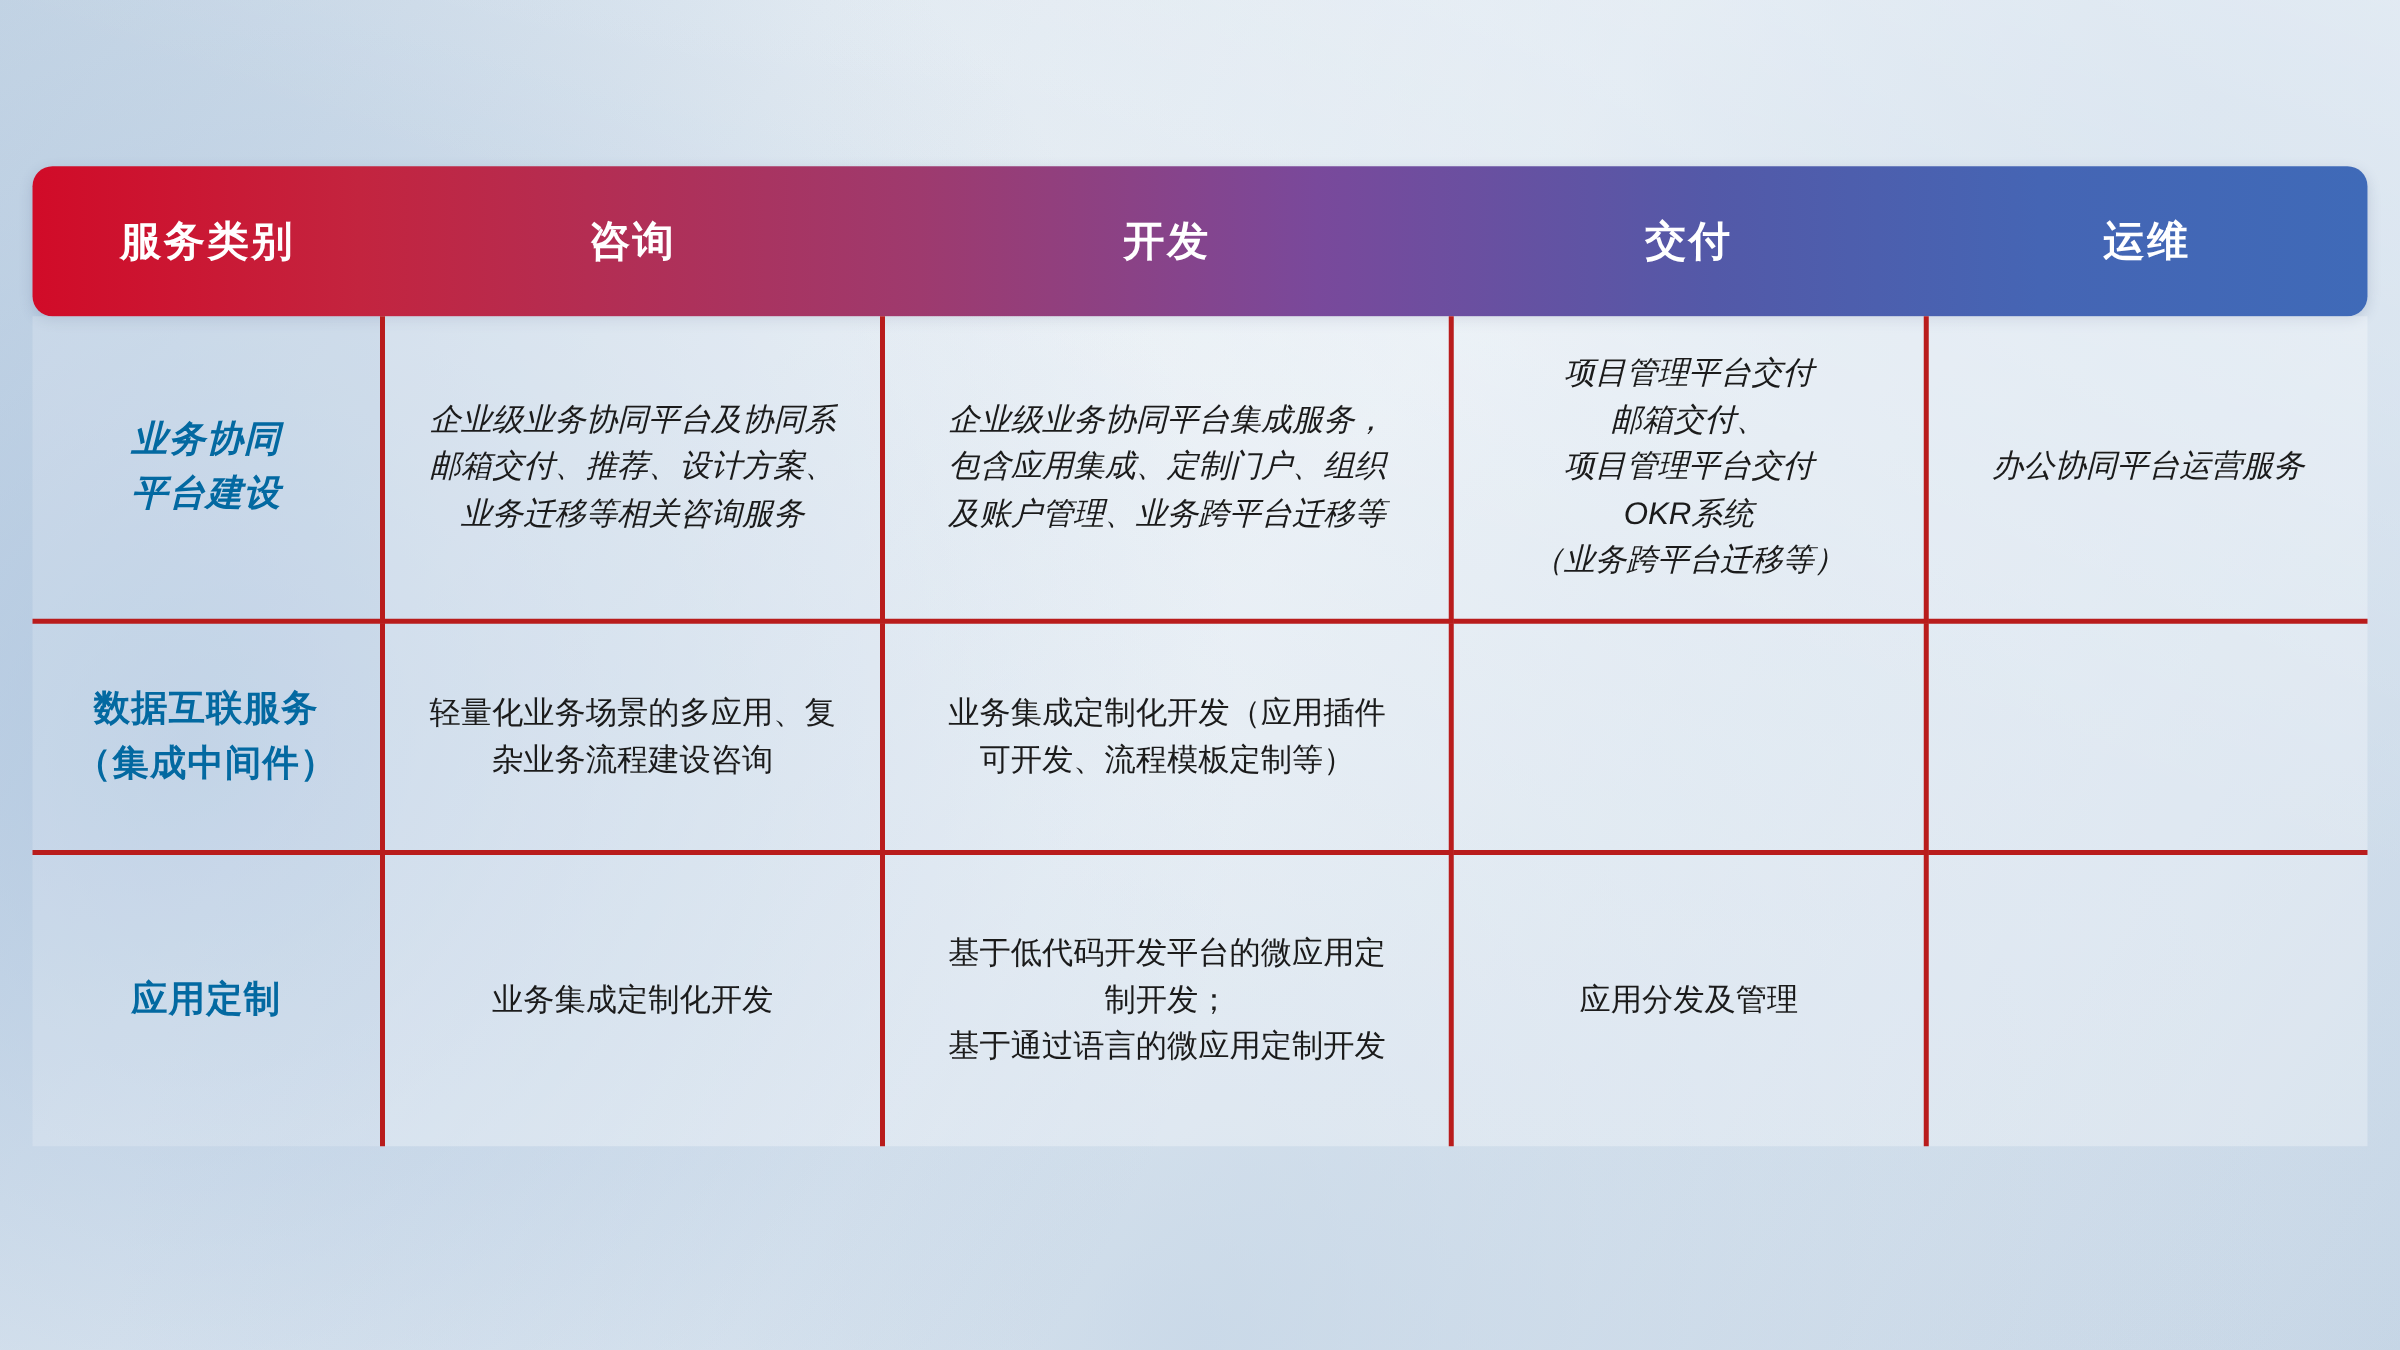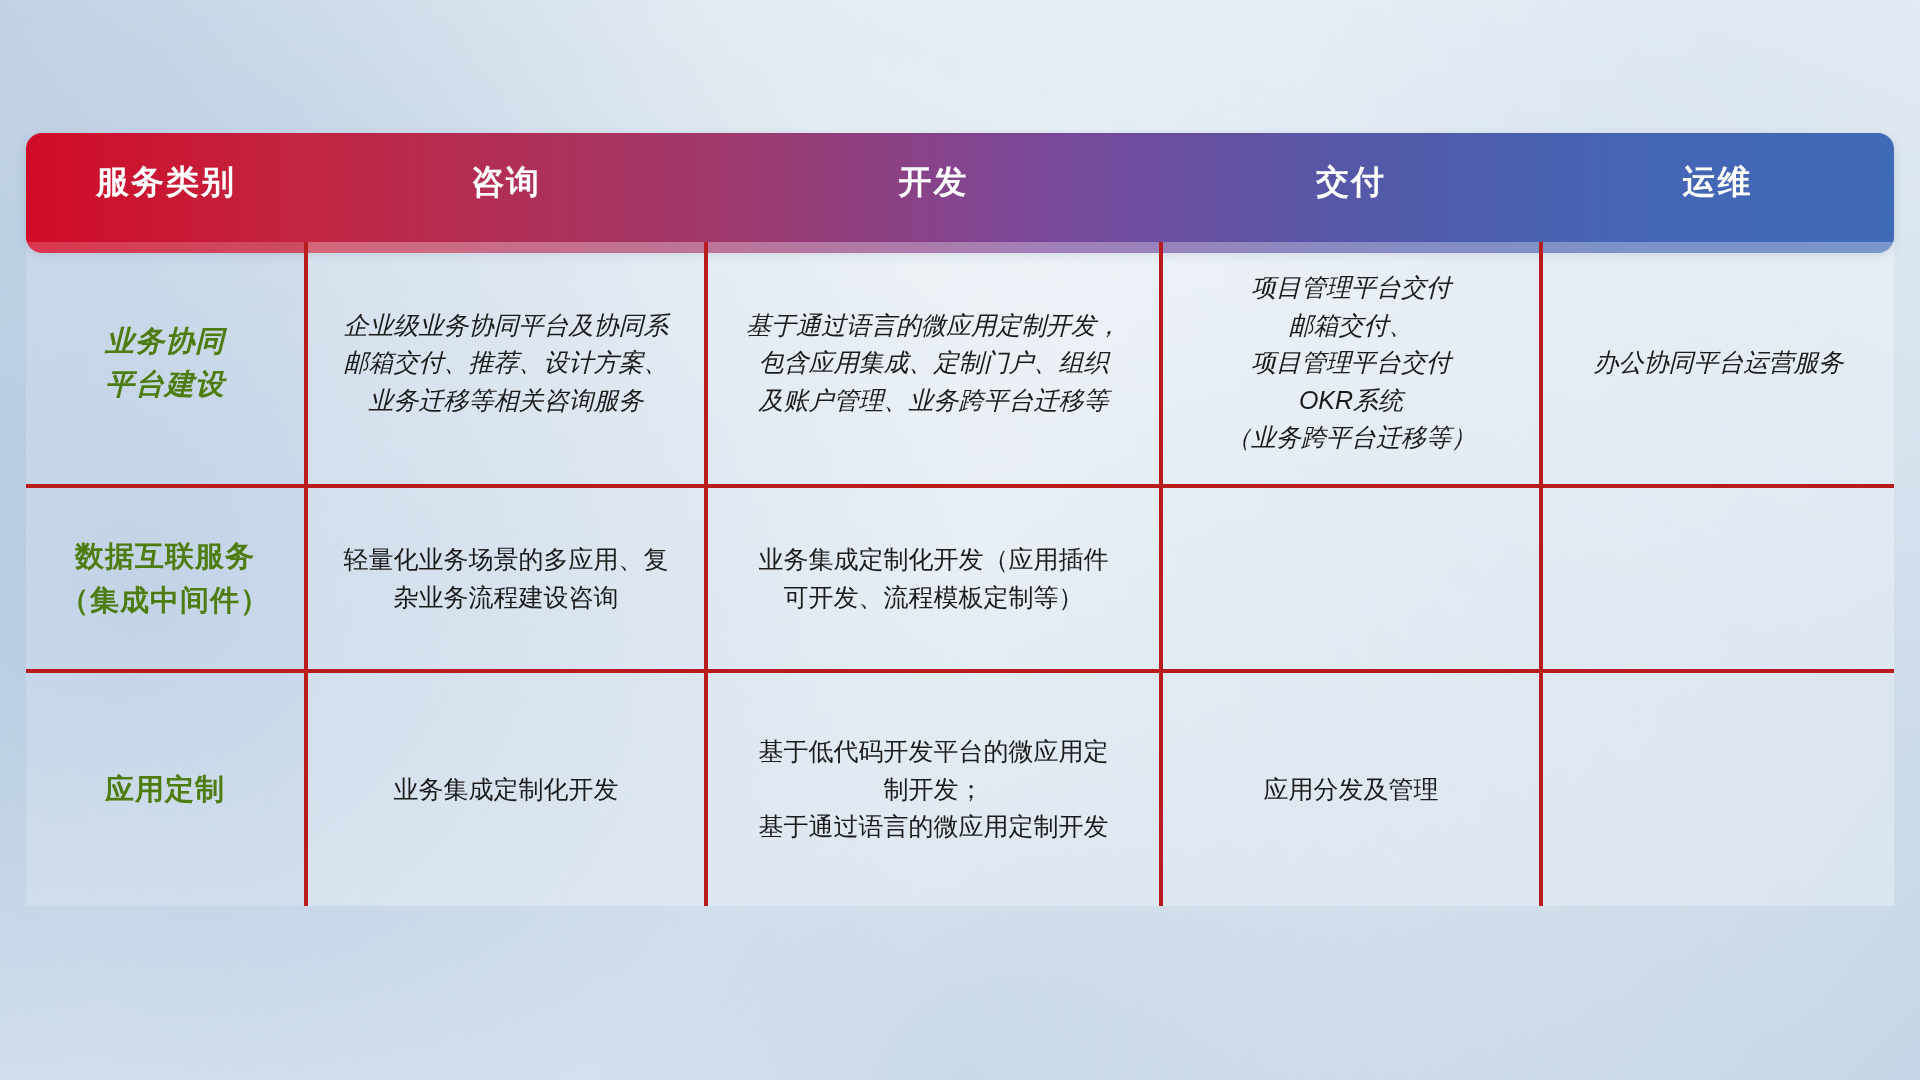--- a/index.html
+++ b/index.html
@@ -20,21 +20,21 @@
   .bg-sheen {
     position: absolute;
     left: 0; top: 0; right: 0; bottom: 0;
     background: linear-gradient(200deg, rgba(255,255,255,0.35) 0%, rgba(255,255,255,0) 40%);
     pointer-events: none;
   }
 
   .table-wrap {
     position: absolute;
     left: 26px;
-    top: 122px;
+    top: 133px;
     width: 1868px;
     height: 820px;
   }
 
   .tbl {
     width: 100%;
     border-collapse: collapse;
     table-layout: fixed;
   }
 
@@ -69,21 +69,21 @@
     border: 4px solid #b91c1c;
     vertical-align: middle;
     text-align: center;
     font-size: 25px;
     line-height: 1.5;
     color: #1b1b1b;
     padding: 14px 18px;
     background: rgba(255,255,255,0.30);
   }
   tbody td.cat {
-    color: #4d7c0f;
+    color: #0369a1;
     font-weight: bold;
     font-size: 29px;
     letter-spacing: 1px;
     border-left: none;
     background: rgba(255,255,255,0.18);
   }
   tbody tr td:last-child {
     border-right: none;
   }
   tbody tr:last-child td {
@@ -129,21 +129,21 @@
         <td class="cat cell-lines">
           <span>业务协同</span>
           <span>平台建设</span>
         </td>
         <td class="cell-lines">
           <span>企业级业务协同平台及协同系</span>
           <span>邮箱交付、推荐、设计方案、</span>
           <span>业务迁移等相关咨询服务</span>
         </td>
         <td class="cell-lines">
-          <span>基于通过语言的微应用定制开发，</span>
+          <span>企业级业务协同平台集成服务，</span>
           <span>包含应用集成、定制门户、组织</span>
           <span>及账户管理、业务跨平台迁移等</span>
         </td>
         <td class="cell-lines">
           <span>项目管理平台交付</span>
           <span>邮箱交付、</span>
           <span>项目管理平台交付</span>
           <span>OKR系统</span>
           <span>（业务跨平台迁移等）</span>
         </td>

